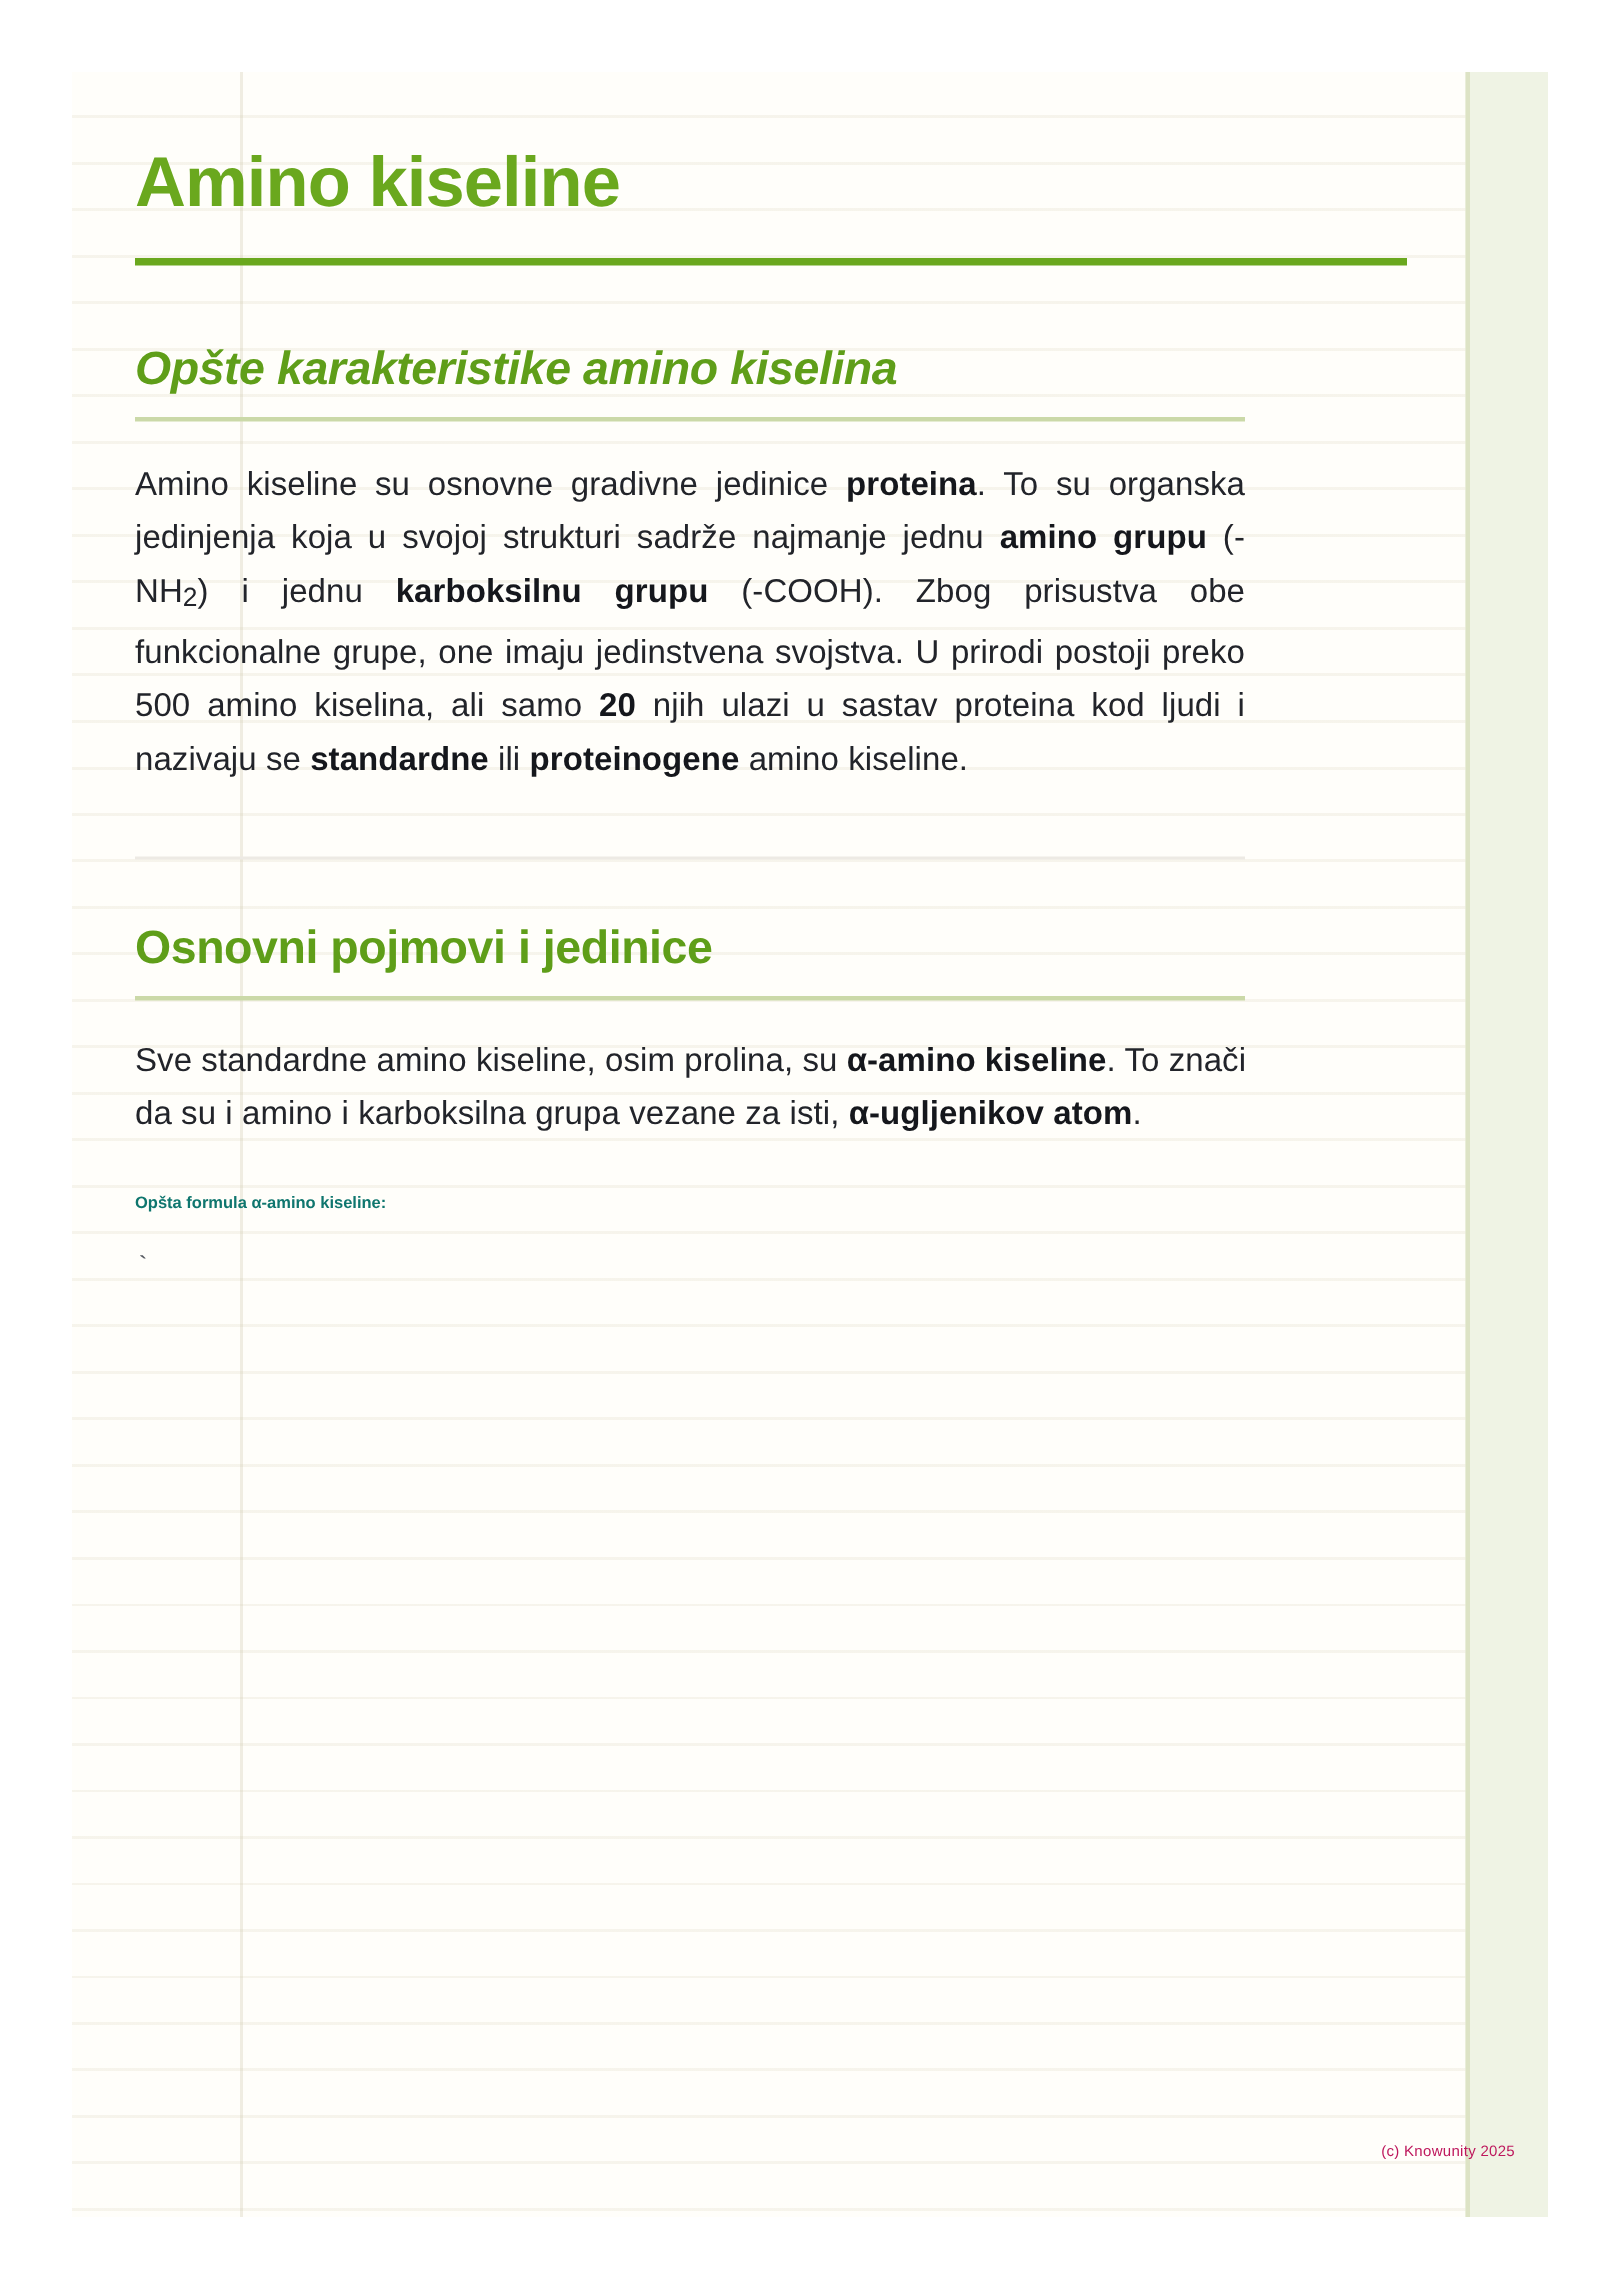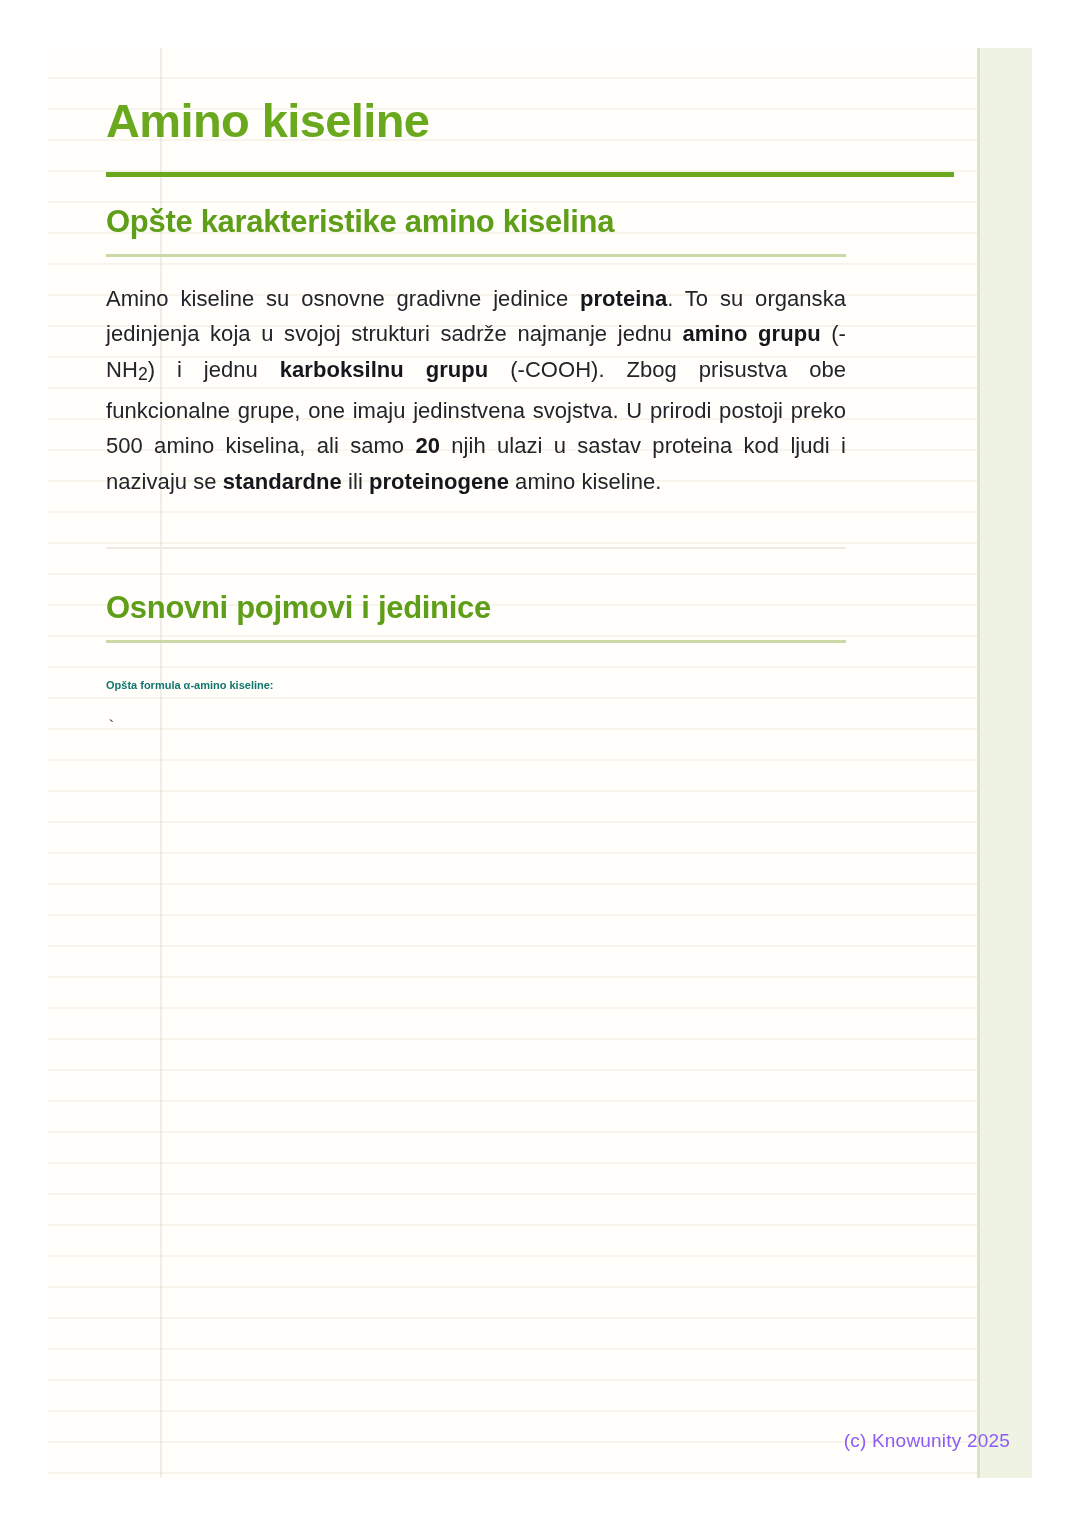--- a/index.html
+++ b/index.html
@@ -72,21 +72,20 @@
     pointer-events: none;
   }
 
   
   #content {
     position: absolute;
     left: 42px;
     top: 0;
     width: 845px;
     height: 100%;
-    margin-left: 16px;
   }
 
   
   .doc-title {
     margin: 0;
     padding-top: 47px;
     font-size: 47px;
     line-height: 1.12;
     font-weight: 700;
     letter-spacing: -0.6px;
@@ -107,21 +106,21 @@
     letter-spacing: -0.3px;
     color: #5f9e19;
   }
   .section-rule {
     margin-top: 14px;
     width: 740px;
     height: 3px;
     background: #cbd9a8;
   }
 
-  #section-general-heading { padding-top: 26px; }
+  #section-general-heading { padding-top: 50px; font-style: italic; }
   #section-basics-heading  { padding-top: 40px; }
 
   
   .body-text {
     margin: 0;
     color: #22242a;
     font-size: 22px;
     line-height: 35.6px;
     letter-spacing: 0.05px;
   }
@@ -162,24 +161,24 @@
     font-size: 17.5px;
     line-height: 1.5;
     color: #55585f;
     font-family: "Liberation Mono", monospace;
   }
 
   
   #footer-watermark {
     position: absolute;
     right: 22px;
-    bottom: 26px;
-    font-size: 19px;
+    bottom: 38px;
+    font-size: 10px;
     letter-spacing: 0.2px;
-    color: #8b5cf6;
+    color: #be185d;
     white-space: nowrap;
   }
 </style>
 </head>
 <body>
 
 <div id="page-sheet">
 
   <div id="rule-lines-horizontal"></div>
   <div id="rule-line-vertical"></div>
@@ -198,20 +197,21 @@
 
     <p class="body-text" id="paragraph-general"><span>Amino kiseline su osnovne gradivne jedinice </span><b>proteina</b><span>. To su organska jedinjenja koja u svojoj strukturi sadrže najmanje jednu </span><b>amino grupu</b><span> (-NH</span><span class="sub">2</span><span>) i jednu </span><b>karboksilnu grupu</b><span> (-COOH). Zbog prisustva obe funkcionalne grupe, one imaju jedinstvena svojstva. U prirodi postoji preko 500 amino kiselina, ali samo </span><b>20</b><span> njih ulazi u sastav proteina kod ljudi i nazivaju se </span><b>standardne</b><span> ili </span><b>proteinogene</b><span> amino kiseline.</span></p>
 
     <div id="section-divider"></div>
 
     <div id="section-basics-heading">
       <h2 class="section-title">Osnovni pojmovi i jedinice</h2>
       <div class="section-rule"></div>
     </div>
 
+    <p class="body-text" id="paragraph-alpha"><span>Sve standardne amino kiseline, osim prolina, su </span><b>α-amino kiseline</b><span>. To znači da su i amino i karboksilna grupa vezane za isti, </span><b>α-ugljenikov atom</b><span>.</span></p>
 
     <p id="formula-label">Opšta formula α-amino kiseline:</p>
     <p id="formula-artifact">`</p>
 
   </div>
 
   <div id="footer-watermark">(c) Knowunity 2025</div>
 
 </div>
 

